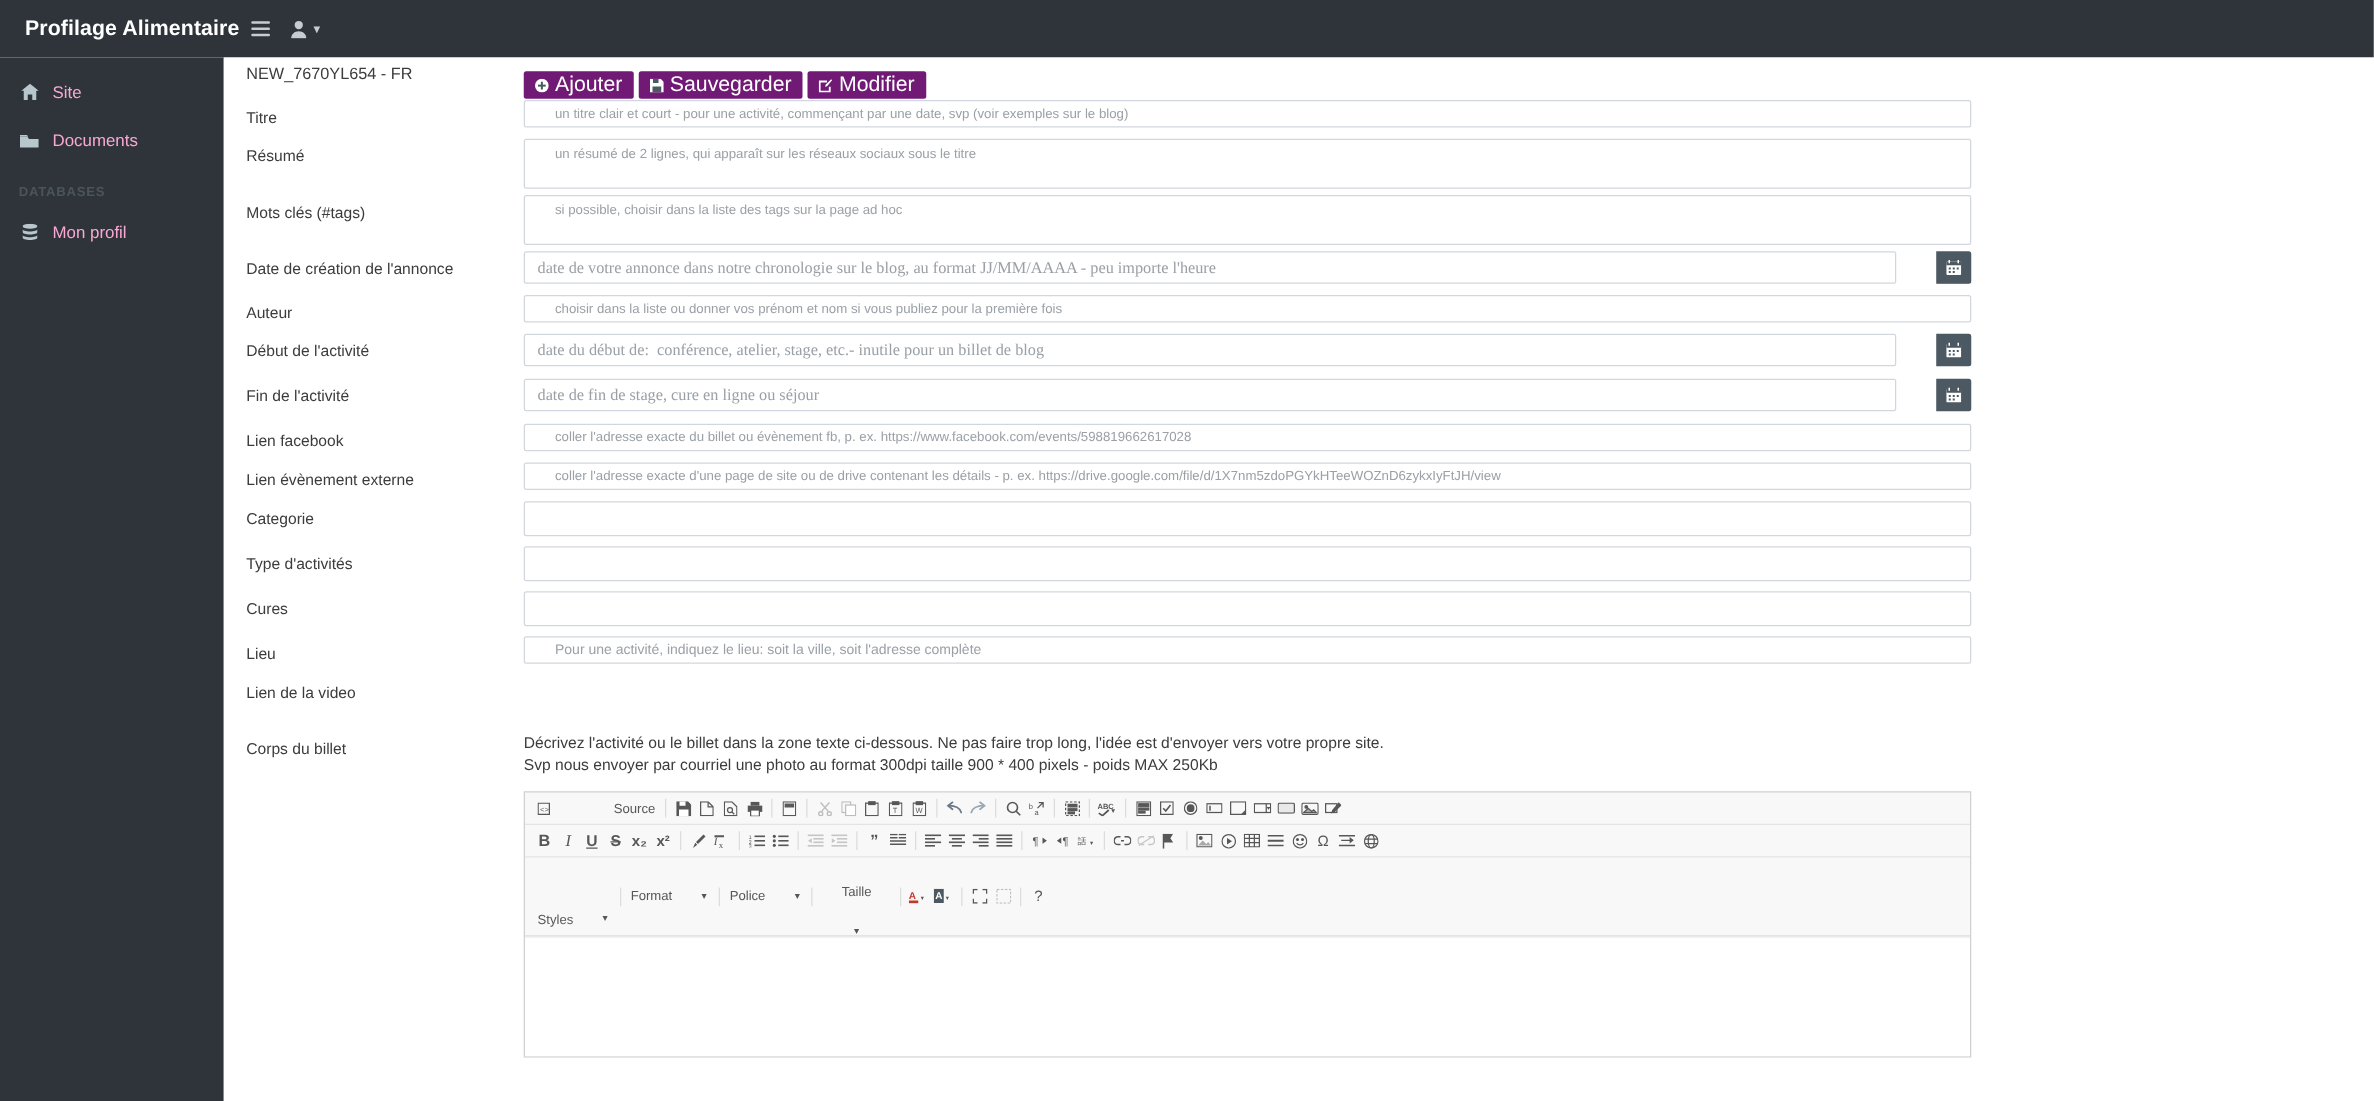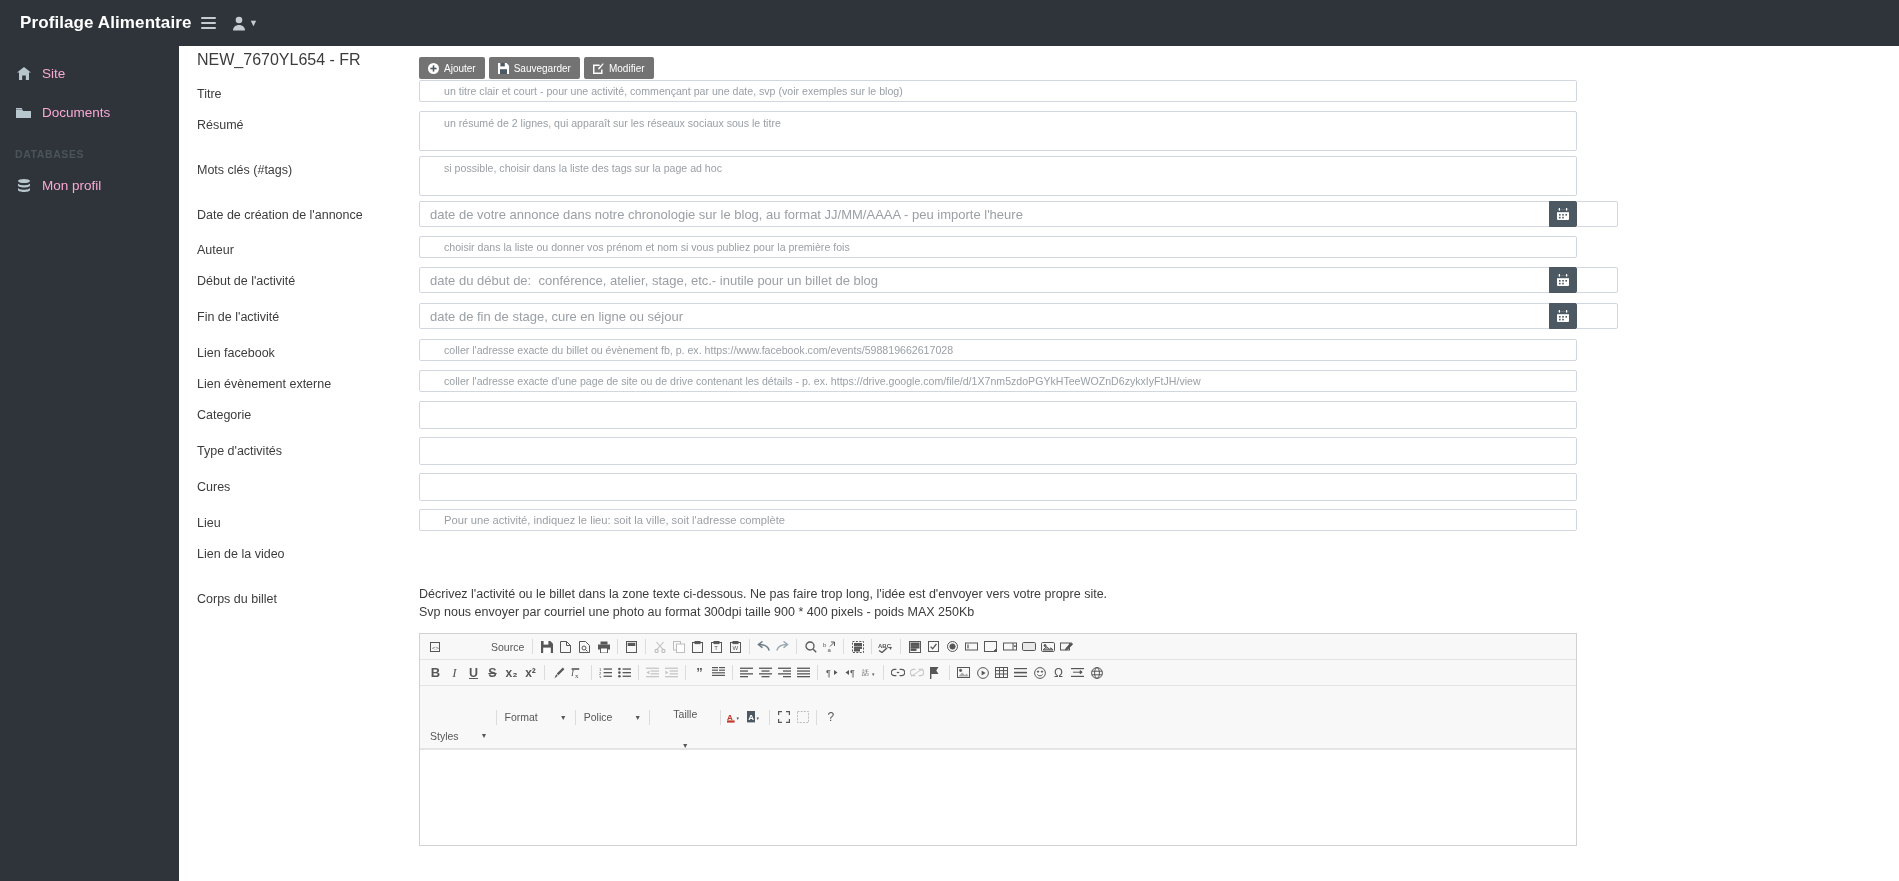--- a/index.html
+++ b/index.html
@@ -69,33 +69,33 @@
 
   
   .content {
     position: absolute; top: 46px; left: 179px;
     width: 1720px; height: 835px;
     background: #ffffff;
     overflow: hidden;
   }
   .record-id {
     position: absolute; left: 18px; top: 5px;
-    font-size: 16px; color: #3c3c3c; text-align: center;
+    font-size: 13px; color: #3c3c3c; text-align: center;
   }
   .btn-row {
     position: absolute; left: 240px; top: 11px;
     display: flex; gap: 4px;
   }
   .btn {
-    background: #737373;
+    background: #701a75;
     color: #ffffff;
     border: none;
     height: 22px;
     padding: 0 9px;
-    font-size: 10px;
+    font-size: 17px;
     font-family: "Liberation Sans", sans-serif;
     display: inline-flex; align-items: center; gap: 5px;
     cursor: pointer;
     border-radius: 2px;
   }
   .btn svg { display:block; }
 
   
   .form { position: absolute; left: 0; top: 34px; width: 1720px; }
   .row { position: relative; width: 1720px; display: flex; }
@@ -120,21 +120,21 @@
     border-radius: 2px;
     display: block;
   }
   .ctrl.big   { font-size: 13px; height: 26px; padding: 0 10px; }
   .ctrl.area  { height: 40px; padding-top: 4px; resize: none; line-height: 14px; }
   .ctrl.area3 { height: 36px; padding-top: 4px; resize: none; line-height: 14px; }
   .ctrl.tall  { height: 28px; padding-top: 5px; }
   .ctrl::placeholder { color: #9aa0a6; opacity: 1; }
 
   .datewrap { position: relative; width: 1158px; }
-  .datewrap .ctrl { width: 1199px; padding-right: 16px; }
+  .datewrap .ctrl { width: 1098px; padding-right: 16px; font-family: Liberation Serif, serif; }
   .cal-btn {
     position: absolute; right: 0; top: 0;
     width: 28px; height: 26px;
     background: #4d5962;
     border: 1px solid #4d5962;
     border-radius: 0 2px 2px 0;
     display: flex; align-items: center; justify-content: center;
     cursor: pointer;
   }
   .cal-btn svg { display: block; }

